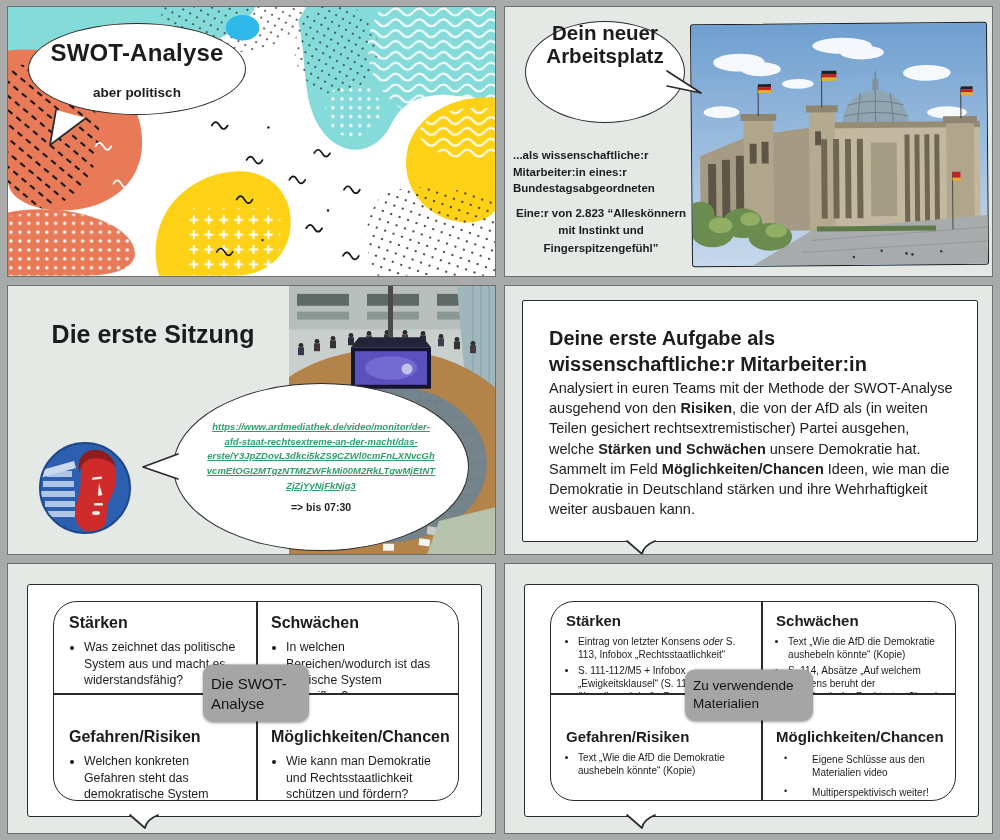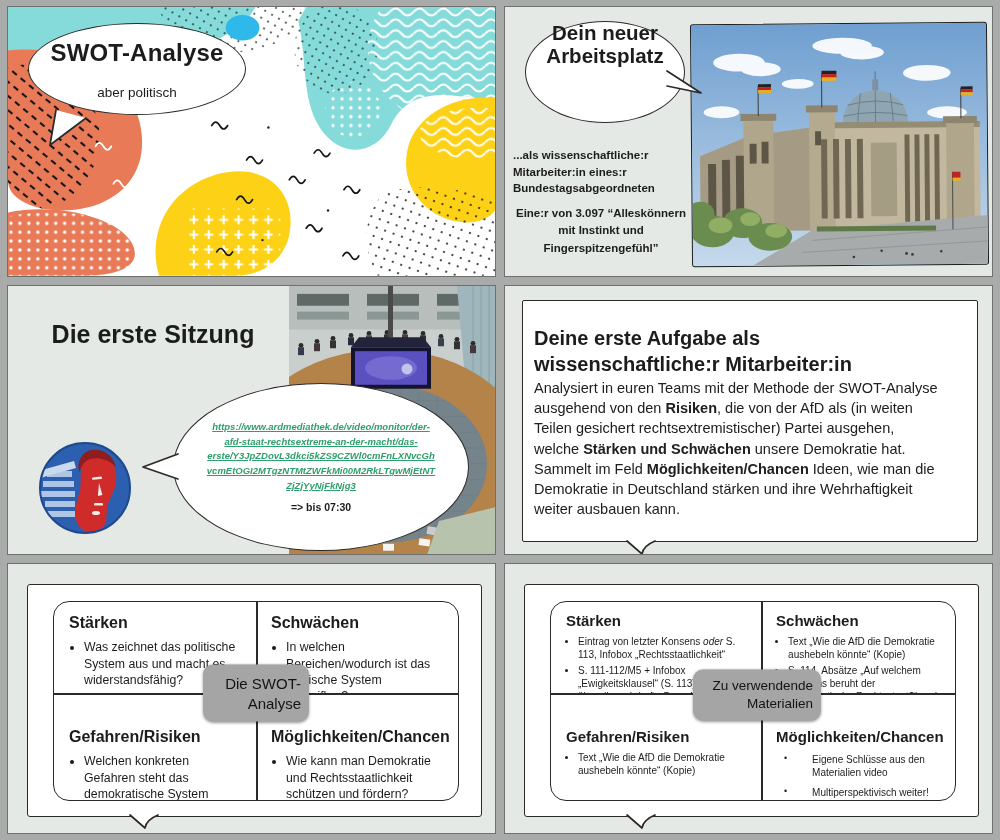--- a/index.html
+++ b/index.html
@@ -16,21 +16,21 @@
   .artfill{position:absolute;inset:0;width:100%;height:100%}
   .f-teal{fill:var(--teal)} .f-orange{fill:var(--orange)} .f-yellow{fill:var(--yellow)} .f-blue{fill:var(--blue)}
   .bubble{position:absolute;background:#fff;border:1.7px solid #2a2a2a}
   .tail{position:absolute;overflow:visible}
   .tail path{fill:#fff;stroke:#2a2a2a;stroke-width:1.7;stroke-linejoin:round;stroke-linecap:round}
 
   
   .s1-bubble{left:20px;top:16px;width:218px;height:92px;border-radius:50%;
     display:flex;flex-direction:column;align-items:center;justify-content:center;text-align:center}
   .s1-title{font-size:24px;font-weight:700;letter-spacing:.2px}
-  .s1-sub{font-size:13.5px;font-weight:400;margin-top:18px}
+  .s1-sub{font-size:13.5px;font-weight:700;margin-top:18px}
 
   
   .s2-bubble{left:20px;top:14px;width:160px;height:102px;border-radius:50%;
     display:flex;justify-content:center;text-align:center}
   .s2-bubble .t{width:126px;font-size:20.5px;font-weight:700;line-height:1.12}
   .s2-text1{position:absolute;left:8px;top:140px;width:176px;text-align:left;
     font-size:11.5px;font-weight:700;line-height:1.45}
   .s2-text2{position:absolute;left:8px;top:198px;width:176px;text-align:center;
     font-size:11.5px;font-weight:700;line-height:1.5}
   .s2-photo{position:absolute;left:186px;top:16px;width:297px;height:243px;
@@ -42,47 +42,47 @@
   .s3-photo{position:absolute;right:0;top:0;width:206px;height:100%;overflow:hidden}
   .s3-portrait{position:absolute;left:30px;top:155px;width:94px;height:94px}
   .s3-bubble{left:165px;top:97px;width:296px;height:168px;border-radius:50%;
     display:flex;flex-direction:column;align-items:center;justify-content:center;text-align:center;padding:14px 32px}
   .s3-link{font-size:9.5px;font-weight:700;font-style:italic;color:var(--link);
     text-decoration:underline;line-height:1.55;overflow-wrap:anywhere;display:block;width:100%}
   .s3-deadline{font-size:10.5px;font-weight:700;margin-top:8px}
 
   
   .s4-box{position:absolute;left:17px;top:14px;width:456px;height:242px;background:#fff;
-    border:1.7px solid #2a2a2a;border-radius:2px;padding:24px 11px 0}
+    border:1.7px solid #2a2a2a;border-radius:2px;padding:24px 26px 0}
   .s4-title{font-size:20px;font-weight:700;line-height:1.3;width:410px}
   .s4-body{margin-top:1px;font-size:14.5px;line-height:1.4;width:408px;color:#202020}
   .s4-body .b{font-weight:700}
 
   
   .sq-bubble{left:19px;top:20px;width:455px;height:233px;border-radius:3px}
   .qbox{position:absolute;left:25px;top:16px;width:406px;height:200px;
-    border:1.5px solid #2a2a2a;border-radius:16px;display:grid;
+    border:1.5px solid #2a2a2a;border-radius:24px;display:grid;
     grid-template-rows:46% 54%;grid-template-columns:50% 50%}
   .qbox.q52{grid-template-columns:52% 48%}
   .vline{position:absolute;top:0;bottom:0;left:50%;width:1.5px;background:#2a2a2a}
   .hline{position:absolute;left:0;right:0;top:46%;height:1.5px;background:#2a2a2a}
   .cell{padding:12px 15px 4px;overflow:hidden}
   .cell.low{padding-top:35px}
   .qhead5{font-size:16px;font-weight:700}
   .qhead6{font-size:15px;font-weight:700}
   .qlist{margin:7px 0 0;padding-left:15px}
   .qlist li{margin-bottom:3px}
   .list5{font-size:12.3px;line-height:1.32}
   .list6{font-size:10px;line-height:1.28;padding-left:12px}
   .sparse{list-style:none;padding-left:4px;margin-top:9px}
   .sparse li{position:relative;padding-left:32px;margin-bottom:7px}
   .sparse li::before{content:"\2022";position:absolute;left:4px;top:-1px;font-size:9px}
   .it{font-style:italic}
   .center-label{position:absolute;background:var(--boxgray);border-radius:10px;color:#141414;
-    text-align:right;box-shadow:0 1px 3px rgba(0,0,0,.4);transform:translate(-50%,-50%)}
+    text-align:left;box-shadow:0 1px 3px rgba(0,0,0,.4);transform:translate(-50%,-50%)}
   .cl5{left:calc(25px + 50% - 25px);font-size:15px;line-height:1.3;width:106px;padding:9px 8px}
   .cl6{font-size:13.5px;line-height:1.3;width:128px;padding:8px 8px}
 </style>
 </head>
 <body>
 
 <div class="canvas">
 
   <section class="slide slide1">
     <svg class="artfill" viewBox="0 0 490 272" preserveAspectRatio="none">
@@ -259,21 +259,21 @@
           <rect x="262" y="156" width="8" height="3" fill="#e8b020"></rect>
       </svg>
     </div>
     <div class="bubble s2-bubble">
       <div class="t">Dein neuer Arbeitsplatz</div>
     </div>
     <svg class="tail" style="left:158px;top:62px" width="42" height="28">
       <path d="M4,2 L38,24 L4,17"></path>
     </svg>
     <div class="s2-text1">...als wissenschaftliche:r Mitarbeiter:in eines:r Bundestagsabgeordneten</div>
-    <div class="s2-text2">Eine:r von 3.097 “Alleskönnern mit Instinkt und Fingerspitzengefühl”</div>
+    <div class="s2-text2">Eine:r von 2.823 “Alleskönnern mit Instinkt und Fingerspitzengefühl”</div>
   </section>
 
   <section class="slide">
     <div class="s3-photo">
       <svg width="100%" height="100%" viewBox="0 0 206 272" preserveAspectRatio="none">
         <defs>
             <clipPath id="innerEll">
               <ellipse cx="96" cy="180" rx="102" ry="80"></ellipse>
             </clipPath>
           </defs>
@@ -500,20 +500,20 @@
           </ul>
         </div>
         <div class="cell low">
           <div class="qhead6">Möglichkeiten/Chancen</div>
           <ul class="sparse list6">
             <li>Eigene Schlüsse aus den Materialien video</li>
             <li>Multiperspektivisch weiter!</li>
           </ul>
         </div>
       </div>
-      <div class="center-label cl6" style="left:232px;top:110px">Zu verwendende Materialien</div>
+      <div class="center-label cl6" style="left:224px;top:110px">Zu verwendende Materialien</div>
     </div>
     <svg class="tail" style="left:120px;top:250px" width="36" height="16">
       <path d="M2,1 L17,14 Q18,6 30,1"></path>
     </svg>
   </section>
 
 </div>
 
 </body></html>

